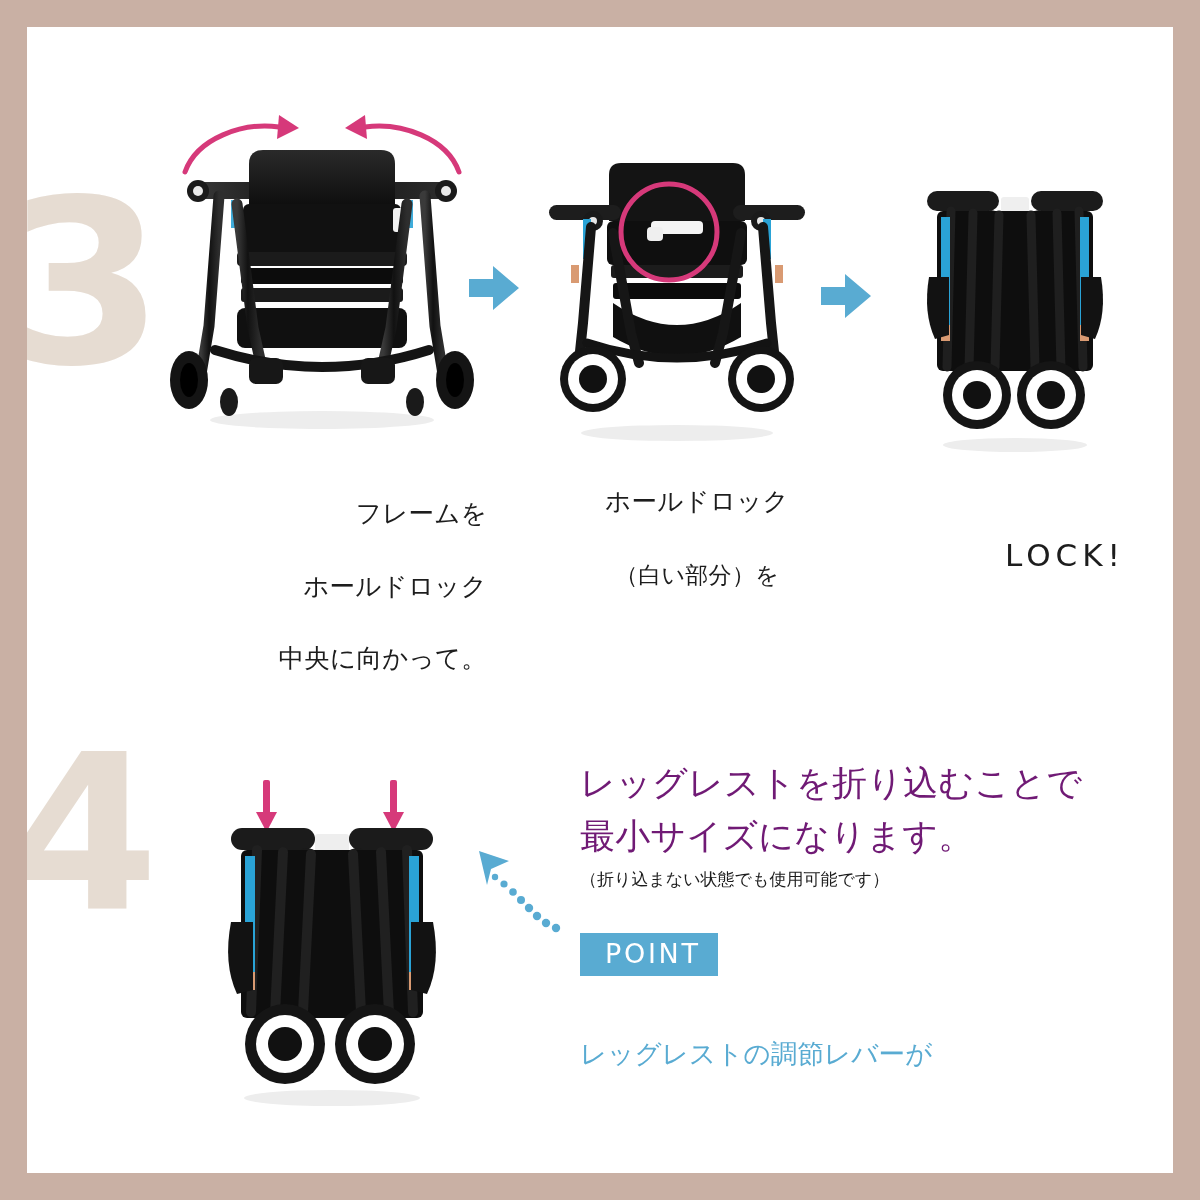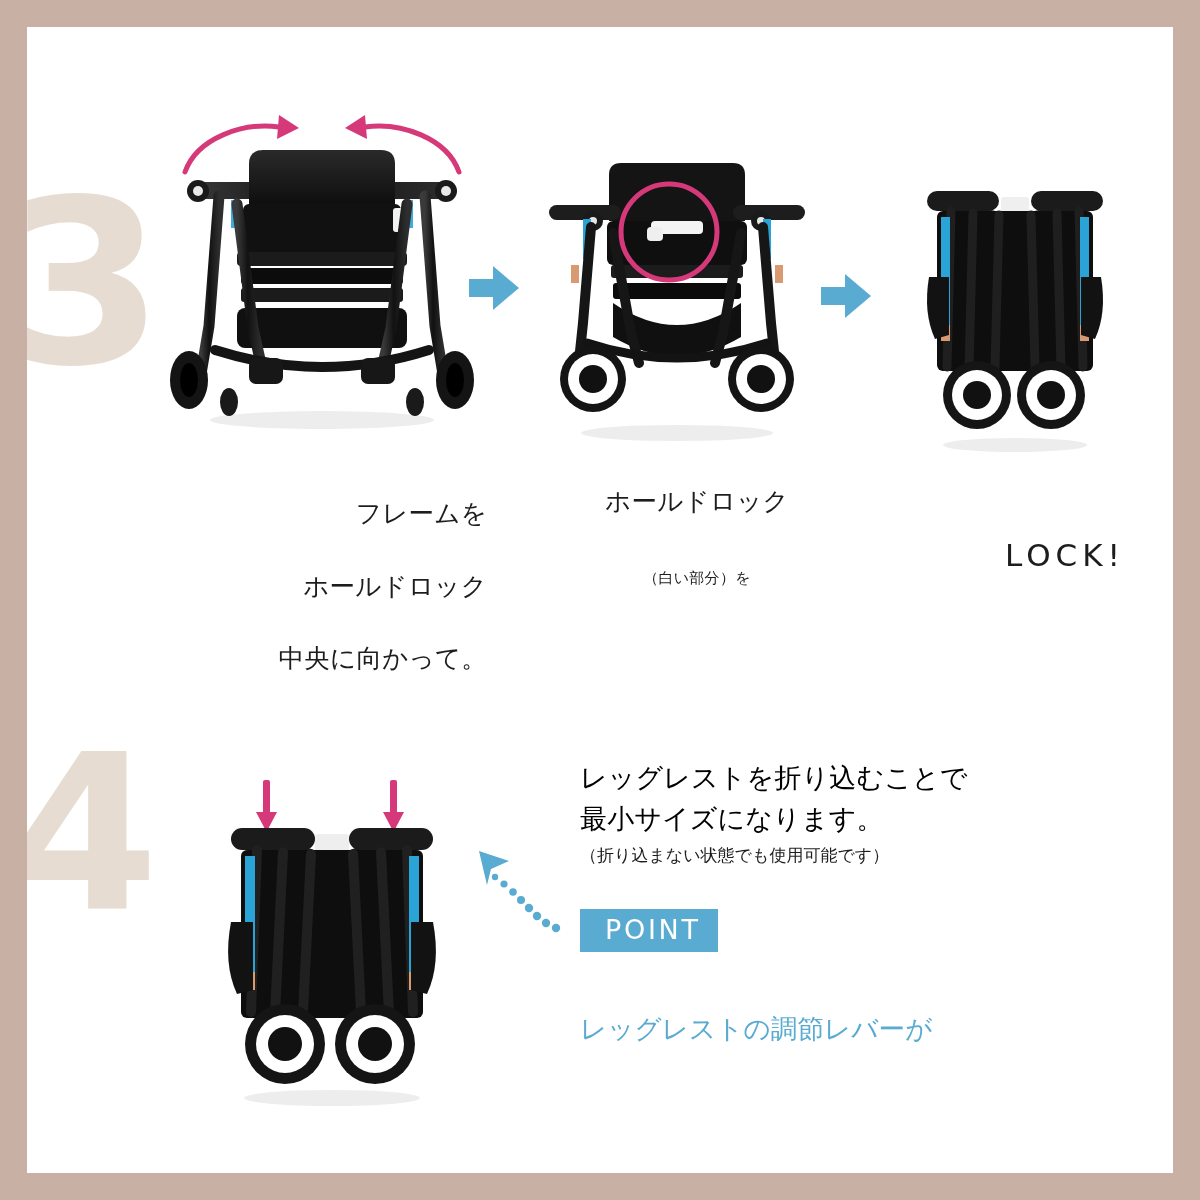--- a/index.html
+++ b/index.html
@@ -58,21 +58,21 @@
     position: absolute;
     text-align: center;
     color: #1d1d1d;
     font-size: 25.5px;
     line-height: 1.42;
     letter-spacing: 0.01em;
     white-space: pre-line;
     font-family: "DejaVu Sans", sans-serif;
   }
   .caption .small {
-    font-size: 15px;
+    font-size: 23px;
   }
   #caption-1 { left: 130px;  top: 432px; width: 330px; text-align: right; }
   #caption-2 { left: 480px;  top: 420px; width: 380px; text-align: center; }
   #caption-3 { left: 908px;  top: 462px; width: 260px;
                font-size: 31px; letter-spacing: 0.16em; }
 
   
   .blue-arrow {
     position: absolute;
     width: 58px;
@@ -80,22 +80,22 @@
   }
 
   
   #copy-4 {
     position: absolute;
     left: 553px;
     top: 730px;
     width: 580px;
   }
   .copy-line-main {
-    color: #000000;
-    font-size: 27px;
+    color: #701a75;
+    font-size: 35px;
     line-height: 1.52;
     letter-spacing: 0.005em;
     font-family: "DejaVu Sans", sans-serif;
     white-space: pre-line;
   }
   .copy-line-sub {
     color: #1d1d1d;
     font-size: 17px;
     line-height: 1.5;
     margin-top: 4px;

